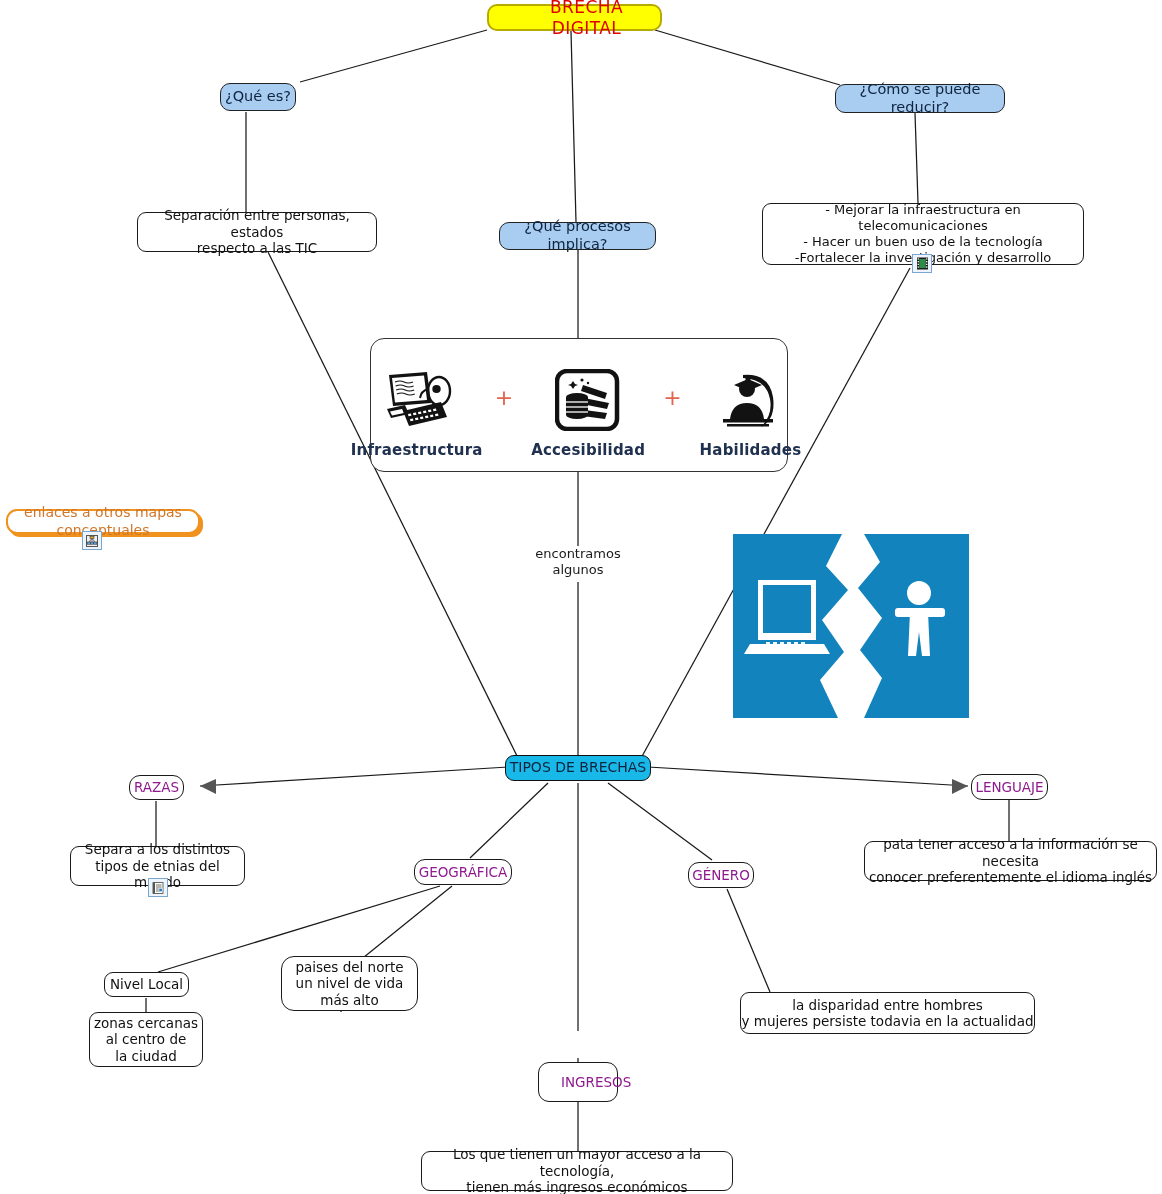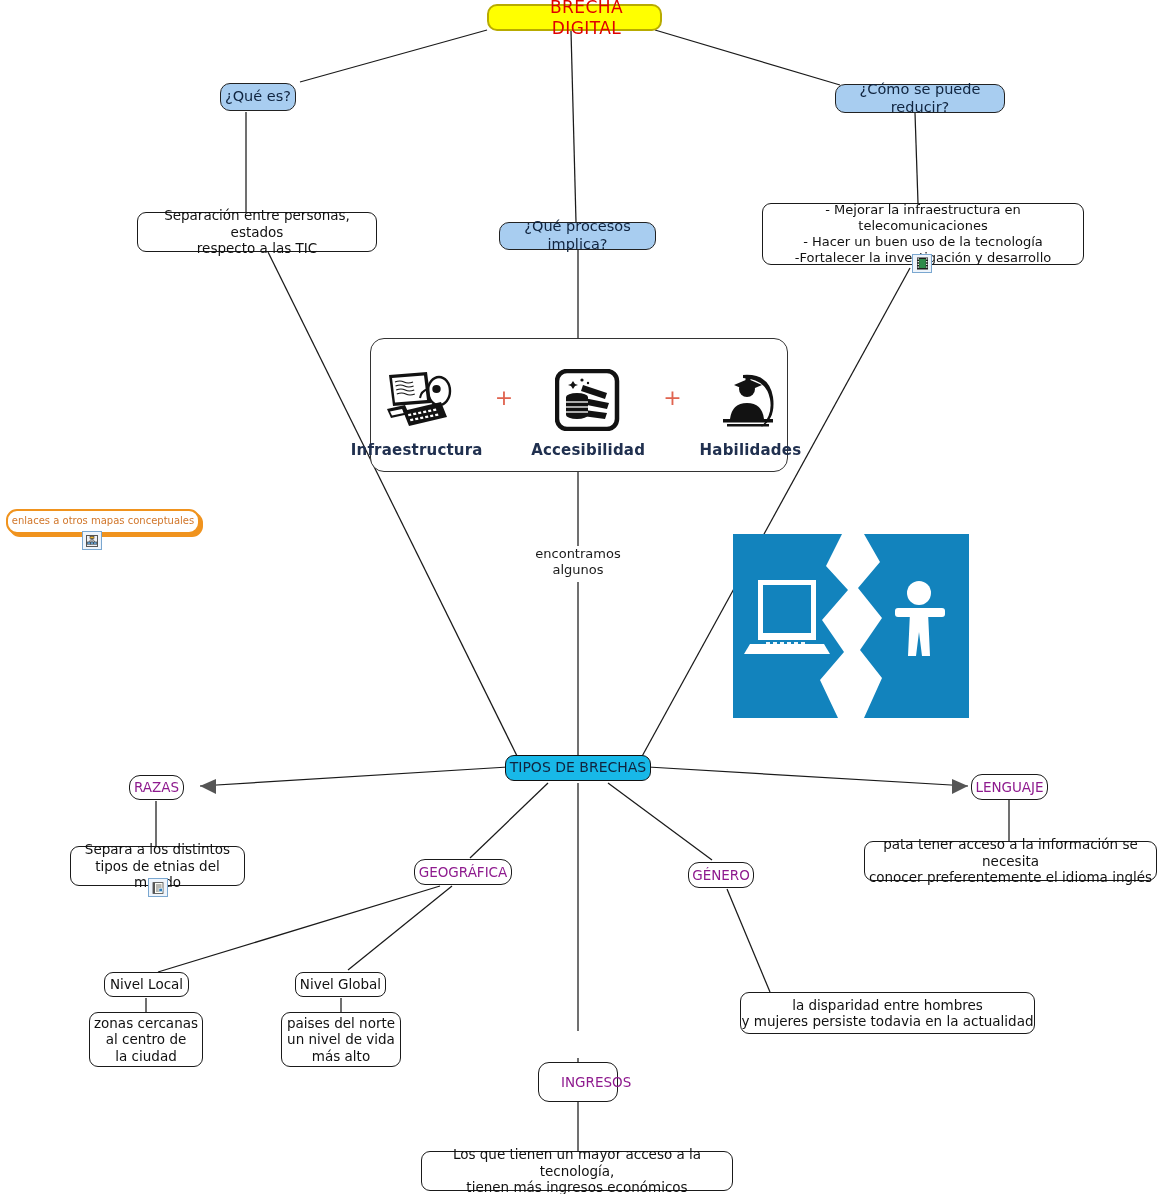--- a/index.html
+++ b/index.html
@@ -20,21 +20,21 @@
           font-size:17px;letter-spacing:.4px;}
   
   .n-blue{background:#a8cdf0;border:1.4px solid #222;color:#10243f;font-size:14.5px;border-radius:10px;}
   
   .n-cyan{background:#18b8e8;border:1.4px solid #111;color:#10243f;font-size:14px;border-radius:9px;text-align:center;}
   
   .n-purple{color:#8e1a8e;font-size:13.5px;border-radius:11px;}
   
   .n-plain{color:#111;font-size:13.5px;}
   
-  .n-orange{border:2px solid #f0931e;border-radius:11px;color:#d1762a;font-size:10px;
+  .n-orange{border:2px solid #f0931e;border-radius:11px;color:#d1762a;font-size:14px;
             background:#fff;box-shadow:3px 3px 0 0 #f0931e;}
   
   .n-picbox{border:1.5px solid #333;border-radius:14px;background:#fff;display:block;}
 
   .freetext{position:absolute;font-size:13px;color:#1a1a1a;text-align:center;line-height:1.25;}
 
   
   .mini-icon{position:absolute;width:18px;height:17px;border:1px solid #7aa7d0;background:#eef4fb;
              display:flex;align-items:center;justify-content:center;}
   .icon-row{position:absolute;display:flex;gap:2px;}
@@ -353,21 +353,21 @@
   </div>
 
   <div class="node n-plain" style="left:89px;top:1012px;width:114px;height:55px;">
     <span class="ml">zonas cercanas<br>al centro de<br>la ciudad</span>
   </div>
 
   <div class="node n-plain" style="left:295px;top:972px;width:91px;height:25px;border-radius:8px;">
     <span>Nivel Global</span>
   </div>
 
-  <div class="node n-plain" style="left:281px;top:1012px;width:120px;height:55px;">
+  <div class="node n-plain" style="left:281px;top:956px;width:137px;height:55px;border-radius:13px;">
     <span class="ml">paises del norte<br>un nivel de vida<br>más alto</span>
   </div>
 
   <div class="node n-purple" style="left:538px;top:1062px;width:80px;height:40px;padding-left:22px;">
     <span>INGRESOS</span>
   </div>
 
   <div class="node n-plain" style="left:421px;top:1151px;width:312px;height:40px;">
     <span class="ml">Los que tienen un mayor acceso a la tecnología,<br>tienen más ingresos económicos</span>
   </div>

